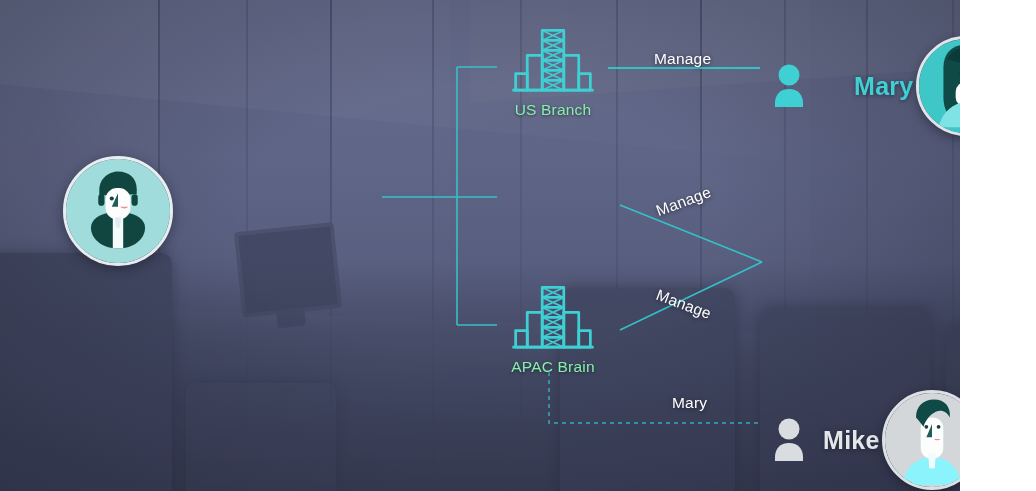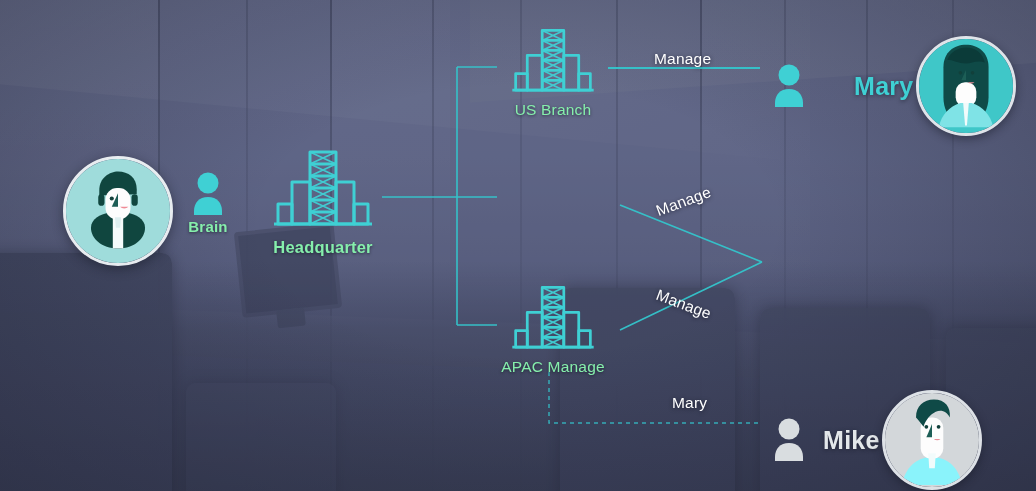--- a/index.html
+++ b/index.html
@@ -1,20 +1,20 @@
 <!DOCTYPE html>
 <html><head>
 <meta charset="utf-8">
 <style>
   html,body{margin:0;padding:0;background:#fff;}
   body{font-family:"Liberation Sans","DejaVu Sans",sans-serif;}
 
   #stage{
     position:relative;
-    width:1036px;height:491px;
+    width:960px;height:491px;
     overflow:hidden;
     background:#5b6180;
     user-select:none;
   }
 
   
   #bg{position:absolute;inset:0;overflow:hidden;}
   .bgbase{
     position:absolute;inset:0;
     background:
@@ -199,45 +199,21 @@
         <path d="M50 33 L50 46 L44 46Z" fill="#1d5e56"></path>
         <circle cx="44" cy="38" r="2" fill="#14423c"></circle>
         <path d="M52 46 a5 4 0 0 0 8 0Z" fill="#ef8b96"></path>
         <rect x="31" y="34" width="6" height="11" rx="3" fill="#10463f"></rect>
         <rect x="63" y="34" width="6" height="11" rx="3" fill="#10463f"></rect>
         <path d="M47 56 L53 56 L52 66 L48 66Z" fill="#dfeff0"></path>
       </svg>
     </div>
   </div>
 
-  <div class="node" style="left:180px;top:172px;width:56px;">
-    <svg class="psil" width="34" height="44" viewBox="0 0 34 44" style="margin:0 auto;display:block;">
-      <circle cx="17" cy="11" r="10.5" fill="#3fd0d4"></circle>
-      <path d="M17 25 C8 25 3 31 3 39 L3 43 L31 43 L31 39 C31 31 26 25 17 25Z" fill="#3fd0d4"></path>
-    </svg>
-    <div class="nlabel" style="font-weight:bold;font-size:15px;">Brain</div>
-  </div>
-
-  <div class="node" style="left:258px;top:146px;width:130px;">
-    <svg class="bldg" width="106" height="88" viewBox="0 0 106 88">
-      <g fill="none" stroke="#3fd0d4" stroke-width="3" stroke-linejoin="round">
-        <path d="M40 6 L66 6 L66 78 L40 78 Z"></path>
-        <path d="M40 18 H66 M40 30 H66 M40 42 H66 M40 54 H66 M40 66 H66"></path>
-        <path d="M40 6 L66 18 M66 6 L40 18 M40 18 L66 30 M66 18 L40 30
-                 M40 30 L66 42 M66 30 L40 42 M40 42 L66 54 M66 42 L40 54
-                 M40 54 L66 66 M66 54 L40 66 M40 66 L66 78 M66 66 L40 78" stroke-width="1.8" opacity=".95"></path>
-        <path d="M22 36 L40 36 L40 78 L22 78 Z"></path>
-        <path d="M66 36 L84 36 L84 78 L66 78 Z"></path>
-        <path d="M8 58 L22 58 L22 78 L8 78 Z"></path>
-        <path d="M84 58 L98 58 L98 78 L84 78 Z"></path>
-        <path d="M4 78 H102"></path>
-      </g>
-    </svg>
-    <div class="nlabel" style="font-weight:bold;font-size:16.5px;margin-top:4px;">Headquarter</div>
-  </div>
+
 
   <div class="node" style="left:497px;top:25px;width:112px;">
     <svg class="bldg" width="88" height="74" viewBox="0 0 106 88">
       <g fill="none" stroke="#3fd0d4" stroke-width="3.3" stroke-linejoin="round">
         <path d="M40 6 L66 6 L66 78 L40 78 Z"></path>
         <path d="M40 18 H66 M40 30 H66 M40 42 H66 M40 54 H66 M40 66 H66"></path>
         <path d="M40 6 L66 18 M66 6 L40 18 M40 18 L66 30 M66 18 L40 30
                  M40 30 L66 42 M66 30 L40 42 M40 42 L66 54 M66 42 L40 54
                  M40 54 L66 66 M66 54 L40 66 M40 66 L66 78 M66 66 L40 78" stroke-width="2" opacity=".95"></path>
         <path d="M22 36 L40 36 L40 78 L22 78 Z"></path>
@@ -259,21 +235,21 @@
         <path d="M40 6 L66 18 M66 6 L40 18 M40 18 L66 30 M66 18 L40 30
                  M40 30 L66 42 M66 30 L40 42 M40 42 L66 54 M66 42 L40 54
                  M40 54 L66 66 M66 54 L40 66 M40 66 L66 78 M66 66 L40 78" stroke-width="2" opacity=".95"></path>
         <path d="M22 36 L40 36 L40 78 L22 78 Z"></path>
         <path d="M66 36 L84 36 L84 78 L66 78 Z"></path>
         <path d="M8 58 L22 58 L22 78 L8 78 Z"></path>
         <path d="M84 58 L98 58 L98 78 L84 78 Z"></path>
         <path d="M4 78 H102"></path>
       </g>
     </svg>
-    <div class="nlabel">APAC Manage</div>
+    <div class="nlabel">APAC Brain</div>
   </div>
 
   <div class="prow" style="left:772px;top:36px;">
     <svg class="psil" width="34" height="44" viewBox="0 0 34 44">
       <circle cx="17" cy="11" r="10.5" fill="#3fd0d4"></circle>
       <path d="M17 25 C8 25 3 31 3 39 L3 43 L31 43 L31 39 C31 31 26 25 17 25Z" fill="#3fd0d4"></path>
     </svg>
     <div class="pname" style="color:#3fd0d4;margin-left:48px;">Mary</div>
     <div class="avatar">
       <svg viewBox="0 0 100 100" width="100%" height="100%">

